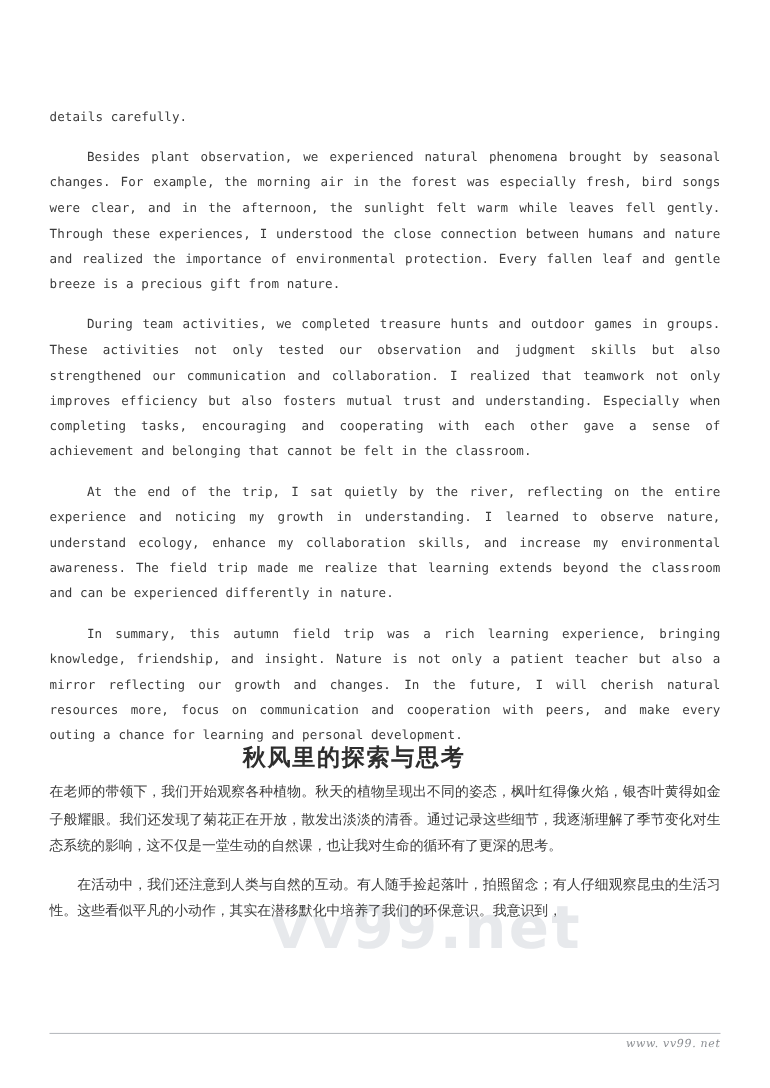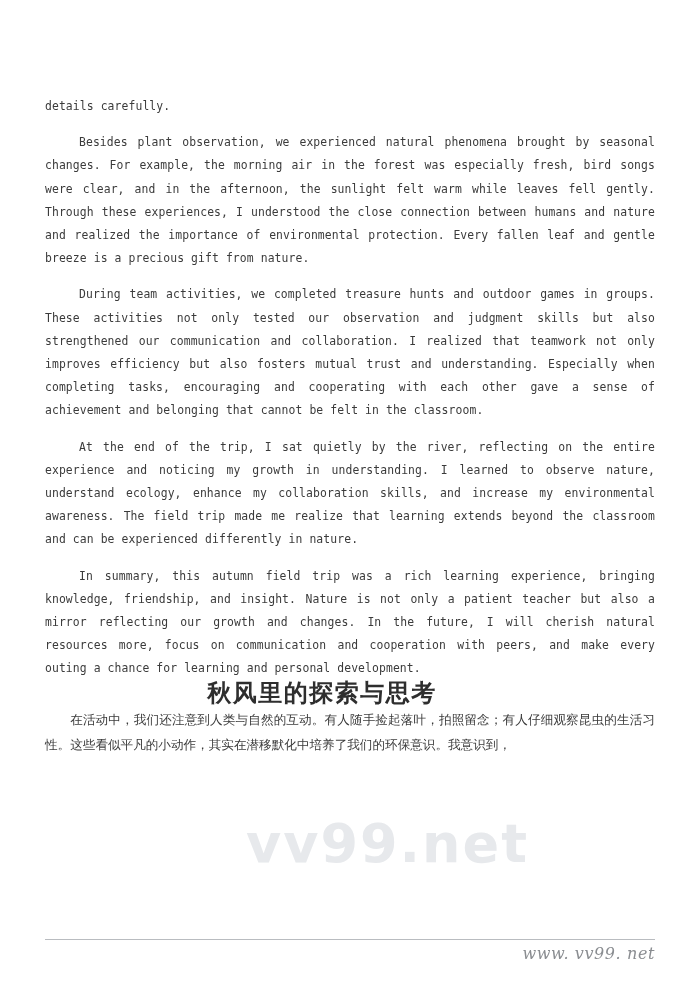--- a/index.html
+++ b/index.html
@@ -63,21 +63,21 @@
   .en-p.last { margin-bottom: 0; }
 
   
   .cn-heading {
     position: absolute;
     left: 0;
     top: 657px;
     width: 644px;
     text-align: center;
     font-family: Liberation Mono, monospace;
-    font-size: 24px;
+    font-size: 21px;
     font-weight: 700;
     letter-spacing: 1.5px;
     color: #2e2e2e;
     z-index: 2;
   }
 
   
   .cn-section {
     position: absolute;
     left: 45px;
@@ -106,21 +106,21 @@
     height: 1px;
     background: #b9bcc0;
     z-index: 2;
   }
   .footer-text {
     position: absolute;
     right: 45px;
     top: 944px;
     font-family: "DejaVu Serif", "Liberation Serif", serif;
     font-style: italic;
-    font-size: 16px;
+    font-size: 10px;
     letter-spacing: 0.6px;
     color: #8a8d91;
     z-index: 2;
   }
 </style>
 </head>
 <body>
 
 <div class="page">
 
@@ -130,19 +130,20 @@
     <p class="en-p">details carefully.</p>
     <p class="en-p indent">Besides plant observation, we experienced natural phenomena brought by seasonal changes. For example, the morning air in the forest was especially fresh, bird songs were clear, and in the afternoon, the sunlight felt warm while leaves fell gently. Through these experiences, I understood the close connection between humans and nature and realized the importance of environmental protection. Every fallen leaf and gentle breeze is a precious gift from nature.</p>
     <p class="en-p indent">During team activities, we completed treasure hunts and outdoor games in groups. These activities not only tested our observation and judgment skills but also strengthened our communication and collaboration. I realized that teamwork not only improves efficiency but also fosters mutual trust and understanding. Especially when completing tasks, encouraging and cooperating with each other gave a sense of achievement and belonging that cannot be felt in the classroom.</p>
     <p class="en-p indent">At the end of the trip, I sat quietly by the river, reflecting on the entire experience and noticing my growth in understanding. I learned to observe nature, understand ecology, enhance my collaboration skills, and increase my environmental awareness. The field trip made me realize that learning extends beyond the classroom and can be experienced differently in nature.</p>
     <p class="en-p indent last">In summary, this autumn field trip was a rich learning experience, bringing knowledge, friendship, and insight. Nature is not only a patient teacher but also a mirror reflecting our growth and changes. In the future, I will cherish natural resources more, focus on communication and cooperation with peers, and make every outing a chance for learning and personal development.</p>
   </div>
 
   <h2 class="cn-heading">秋风里的探索与思考</h2>
 
   <div class="cn-section">
+    <p class="cn-p">在老师的带领下，我们开始观察各种植物。秋天的植物呈现出不同的姿态，枫叶红得像火焰，银杏叶黄得如金子般耀眼。我们还发现了菊花正在开放，散发出淡淡的清香。通过记录这些细节，我逐渐理解了季节变化对生态系统的影响，这不仅是一堂生动的自然课，也让我对生命的循环有了更深的思考。</p>
     <p class="cn-p indent last">在活动中，我们还注意到人类与自然的互动。有人随手捡起落叶，拍照留念；有人仔细观察昆虫的生活习性。这些看似平凡的小动作，其实在潜移默化中培养了我们的环保意识。我意识到，</p>
   </div>
 
   <div class="footer-rule"></div>
   <div class="footer-text">www. vv99. net</div>
 
 </div>
 
 </body></html>

